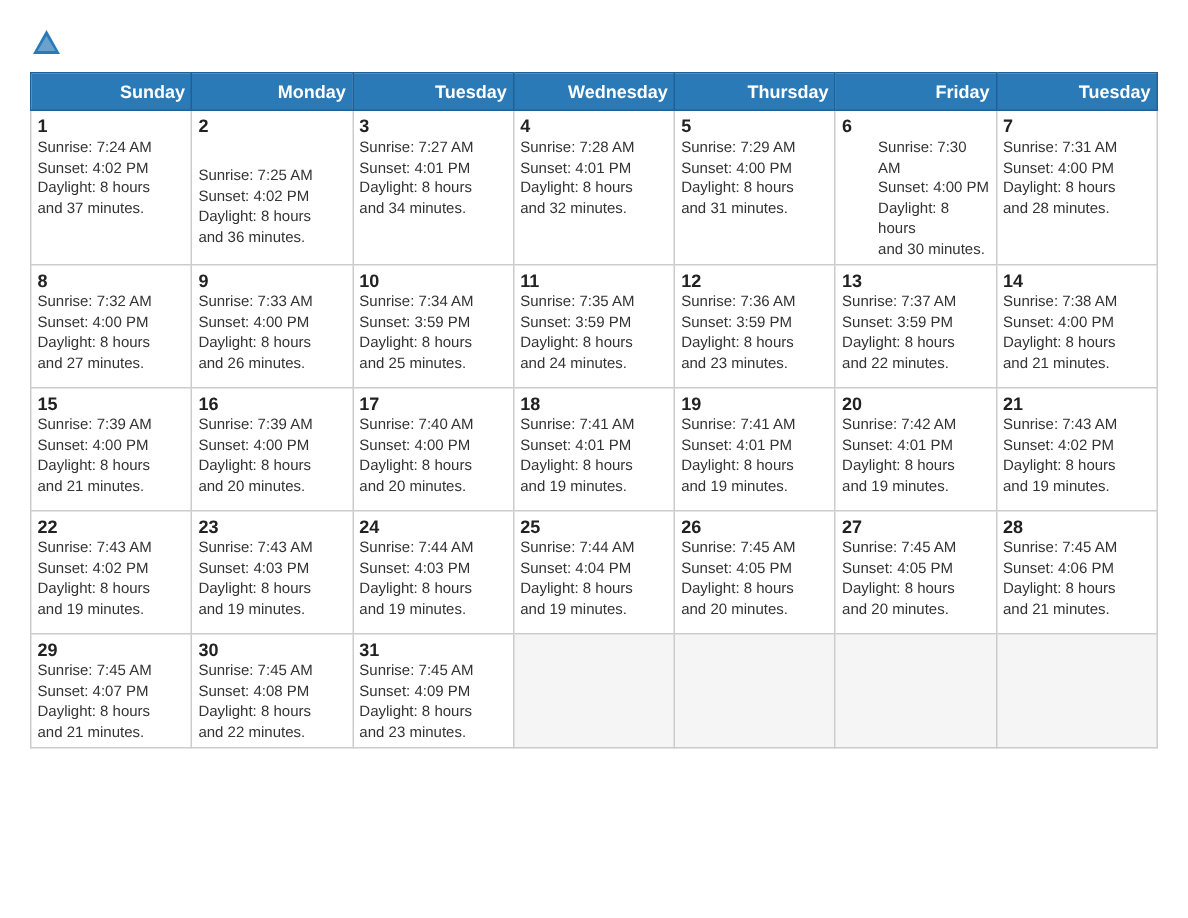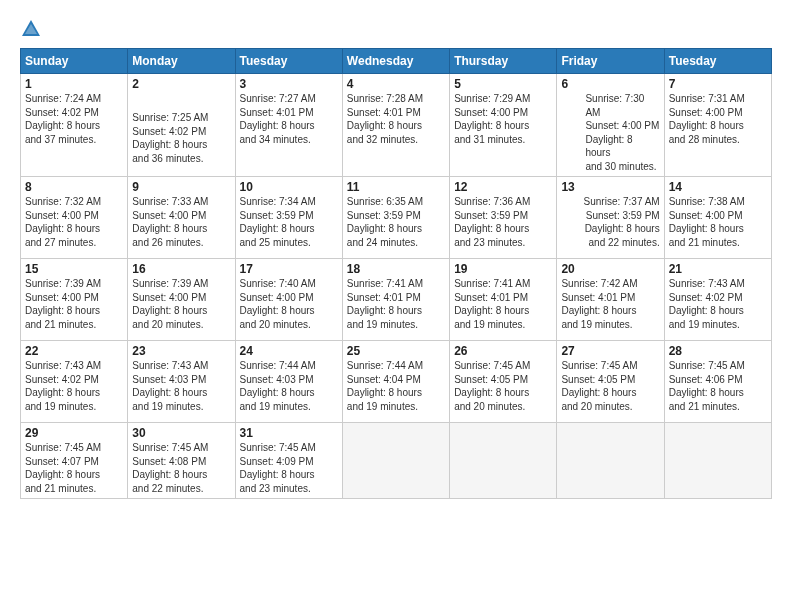--- a/index.html
+++ b/index.html
@@ -64,21 +64,21 @@
     .calendar {
       width: 100%;
       border-collapse: collapse;
     }
     .calendar th {
       background: #2a7ab8;
       color: #fff;
       font-size: 12px;
       font-weight: bold;
       padding: 5px 4px;
-      text-align: left;
+      text-align: right;
       border: 1px solid #1e6097;
     }
     .calendar td {
       border: 1px solid #ccc;
       vertical-align: top;
       padding: 3px 4px;
       font-size: 9px;
       color: #333;
       width: calc(100% / 7);
       height: 82px;
@@ -205,35 +205,35 @@
           </td>
           <td>
             <span class="day-num">10</span>
             <div class="day-info" style="white-space: pre-line;">Sunrise: 7:34 AM
 Sunset: 3:59 PM
 Daylight: 8 hours
 and 25 minutes.</div>
           </td>
           <td>
             <span class="day-num">11</span>
-            <div class="day-info" style="white-space: pre-line;">Sunrise: 6:35 AM
+            <div class="day-info" style="white-space: pre-line;">Sunrise: 7:35 AM
 Sunset: 3:59 PM
 Daylight: 8 hours
 and 24 minutes.</div>
           </td>
           <td>
             <span class="day-num">12</span>
             <div class="day-info" style="white-space: pre-line;">Sunrise: 7:36 AM
 Sunset: 3:59 PM
 Daylight: 8 hours
 and 23 minutes.</div>
           </td>
           <td>
             <span class="day-num">13</span>
-            <div class="day-info" style="white-space: pre-line; text-align: right;">Sunrise: 7:37 AM
+            <div class="day-info" style="white-space: pre-line;">Sunrise: 7:37 AM
 Sunset: 3:59 PM
 Daylight: 8 hours
 and 22 minutes.</div>
           </td>
           <td>
             <span class="day-num">14</span>
             <div class="day-info" style="white-space: pre-line;">Sunrise: 7:38 AM
 Sunset: 4:00 PM
 Daylight: 8 hours
 and 21 minutes.</div>

